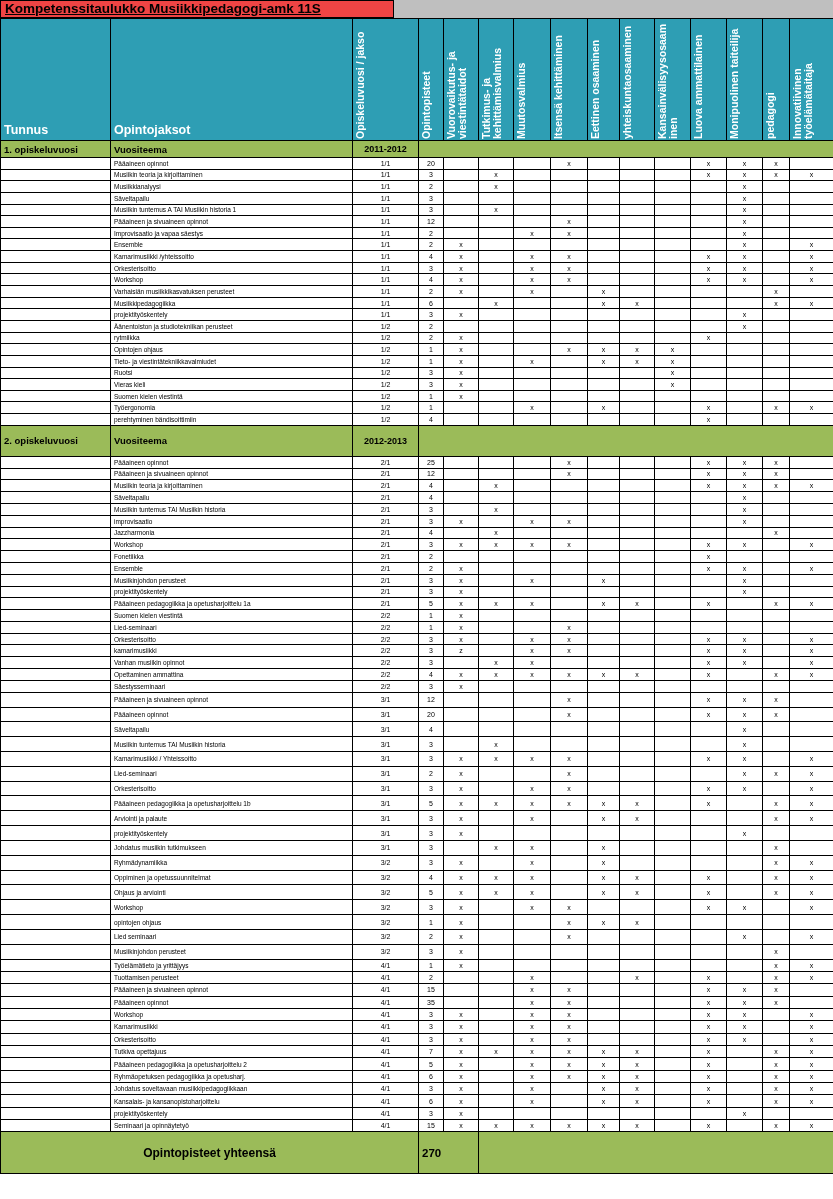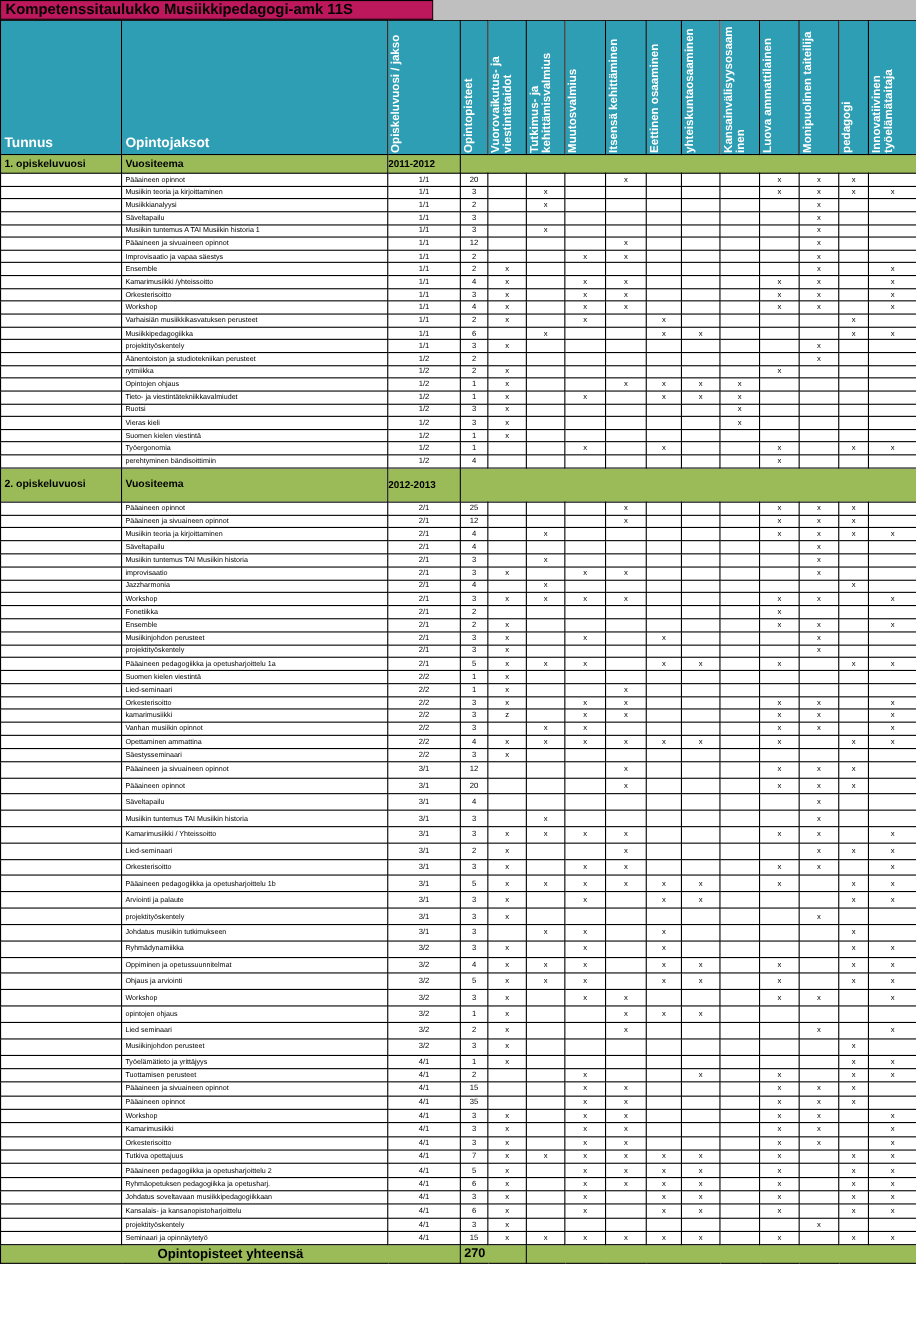--- a/index.html
+++ b/index.html
@@ -1,33 +1,33 @@
 <!DOCTYPE html>
 <html style="--teal: #2E9EB4; --green: #9BBB59; --gray: #BFBFBF;"><head>
 <meta charset="utf-8">
 <style>
   :root{ --teal:#2E9EB4; --green:#9BBB59; --gray:#BFBFBF; --border:#000; }
   *{box-sizing:border-box;}
   html,body{margin:0;padding:0;background:#fff;}
   body{width:833px;height:1199px;font-family:"Liberation Sans",sans-serif;color:#000;overflow:hidden;}
   .titlebar{display:flex;height:18px;}
-  .titlecell{width:394px;border:1px solid var(--border);font-weight:bold;font-size:13.5px;line-height:15px;padding-left:4px;background:#be185d;white-space:nowrap;}
+  .titlecell{width:394px;border:1px solid var(--border);font-weight:bold;font-size:13.5px;line-height:15px;padding-left:4px;background:#ef4444;white-space:nowrap;text-decoration:underline;}
   .grayfill{flex:1;background:var(--gray);}
   table{border-collapse:collapse;table-layout:fixed;width:833px;}
   td{border:1px solid var(--border);padding:0;overflow:hidden;}
   .hd{background:var(--teal);vertical-align:bottom;}
   .hname{color:#fff;font-weight:bold;font-size:12.5px;padding:0 0 3px 3px;white-space:nowrap;}
   .rot{writing-mode:vertical-rl;transform:rotate(180deg);color:#fff;font-weight:bold;font-size:10.5px;line-height:11px;height:116px;margin:2px 0 1px 2px;word-wrap:break-word;overflow-wrap:break-word;text-align:left;}
   .cname{font-size:6.5px;padding-left:3px;white-space:nowrap;}
   .cnum{font-size:7px;text-align:center;white-space:nowrap;}
   .cmark{font-size:7px;text-align:center;}
   .secrow td{background:var(--green);font-weight:bold;}
   .sec-label{font-size:9.5px;padding-left:3px;white-space:nowrap;}
   .sec-theme{font-size:9.5px;padding-left:3px;}
-  .sec-year{font-size:9px;}
+  .sec-year{font-size:9px;text-align:center;}
   .footrow td{background:var(--green);font-weight:bold;}
   .fo-label{font-size:12px;text-align:center;}
   .fo-total{font-size:11.5px;padding-left:3px;}
 </style>
 </head>
 <body>
 
 <div class="titlebar">
   <div class="titlecell">Kompetenssitaulukko Musiikkipedagogi-amk 11S</div>
   <div class="grayfill"></div>
@@ -1377,19 +1377,19 @@
         <td class="cmark">x</td>
         <td class="cmark">x</td>
         <td class="cmark">x</td>
         <td class="cmark">x</td>
         <td class="cmark"></td>
         <td class="cmark">x</td>
         <td class="cmark"></td>
         <td class="cmark">x</td>
         <td class="cmark">x</td>
       </tr>
-      <tr class="footrow" style="height: 17px;">
+      <tr class="footrow" style="height: 42px;">
         <td class="fo-label" colspan="3">Opintopisteet yhteensä</td>
         <td class="fo-total" colspan="2">270</td>
         <td colspan="10"></td>
       </tr>
     </tbody>
 </table>
 
 </body></html>

